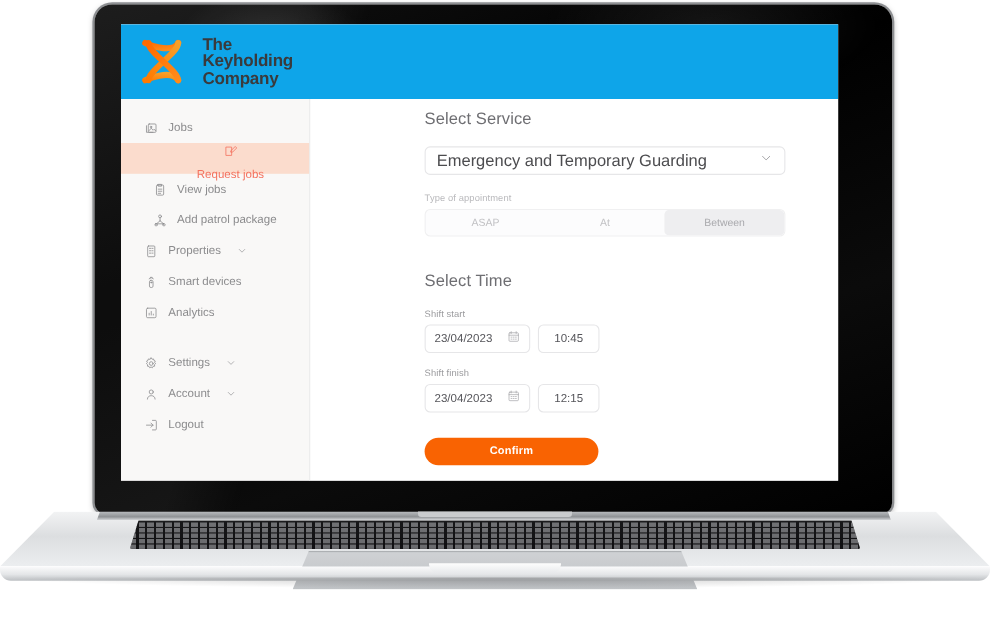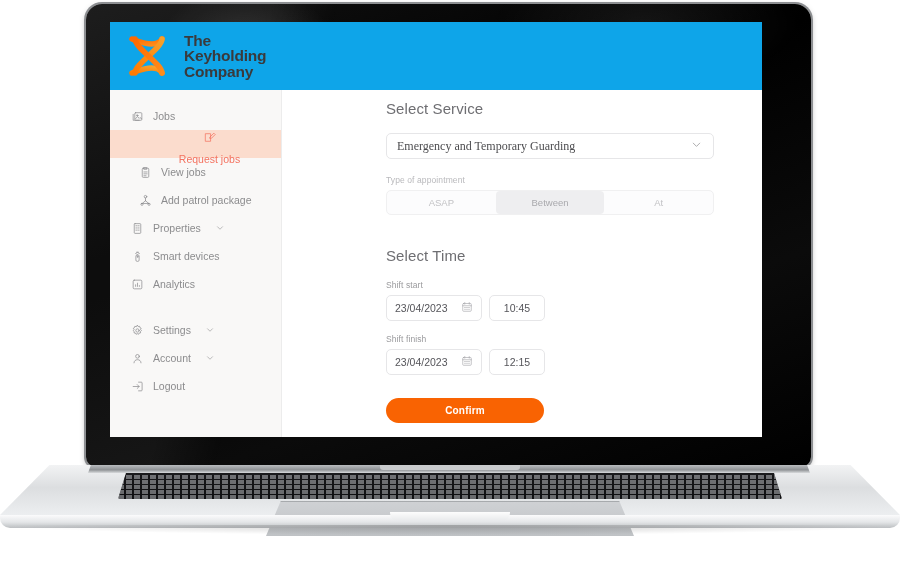--- a/index.html
+++ b/index.html
@@ -132,21 +132,21 @@
   }
   .sect-title.two{margin-top:32px;}
   .fld-label{font-size:8.5px;color:#9a9a9d;margin-bottom:5px;letter-spacing:.1px;}
   .fld-label.muted{color:#b9b9bc;}
 
   .select-box{
     width:328px;height:26px;border:1px solid #e6e6e8;border-radius:5px;
     background:#fff;display:flex;align-items:center;justify-content:space-between;
     padding:0 10px;box-sizing:border-box;cursor:pointer;
   }
-  .select-val{font-size:12px;color:#4c4c4f;font-family:Liberation Serif, serif;}
+  .select-val{font-size:15px;color:#4c4c4f;}
   .sel-chev svg{width:13px;height:13px;stroke:#9a9a9d;fill:none;stroke-width:1.5;
                 stroke-linecap:round;stroke-linejoin:round;}
 
   .seg{
     width:328px;height:25px;border:1px solid #f0f0f1;border-radius:5px;
     background:#fcfcfd;display:flex;box-sizing:border-box;margin-top:2px;overflow:hidden;
   }
   .seg-item{
     flex:1;display:flex;align-items:center;justify-content:center;
     font-size:9.5px;color:#c2c2c5;cursor:pointer;height:100%;
@@ -357,22 +357,22 @@
           <span class="sel-chev">
             <svg viewBox="0 0 24 24">
                 <path d="M6 9.5l6 6 6-6"></path>
               </svg>
           </span>
         </div>
 
         <div class="fld-label muted" style="margin-top:16px;">Type of appointment</div>
         <div class="seg">
           <div class="seg-item">ASAP</div>
+          <div class="seg-item">At</div>
           <div class="seg-item on">Between</div>
-          <div class="seg-item">At</div>
         </div>
 
         <h2 class="sect-title two">Select Time</h2>
 
         <div class="fld-label">Shift start</div>
         <div class="row">
           <div class="date-box">
             <span class="date-val">23/04/2023</span>
             <span class="cal">
               <svg viewBox="0 0 24 24">

